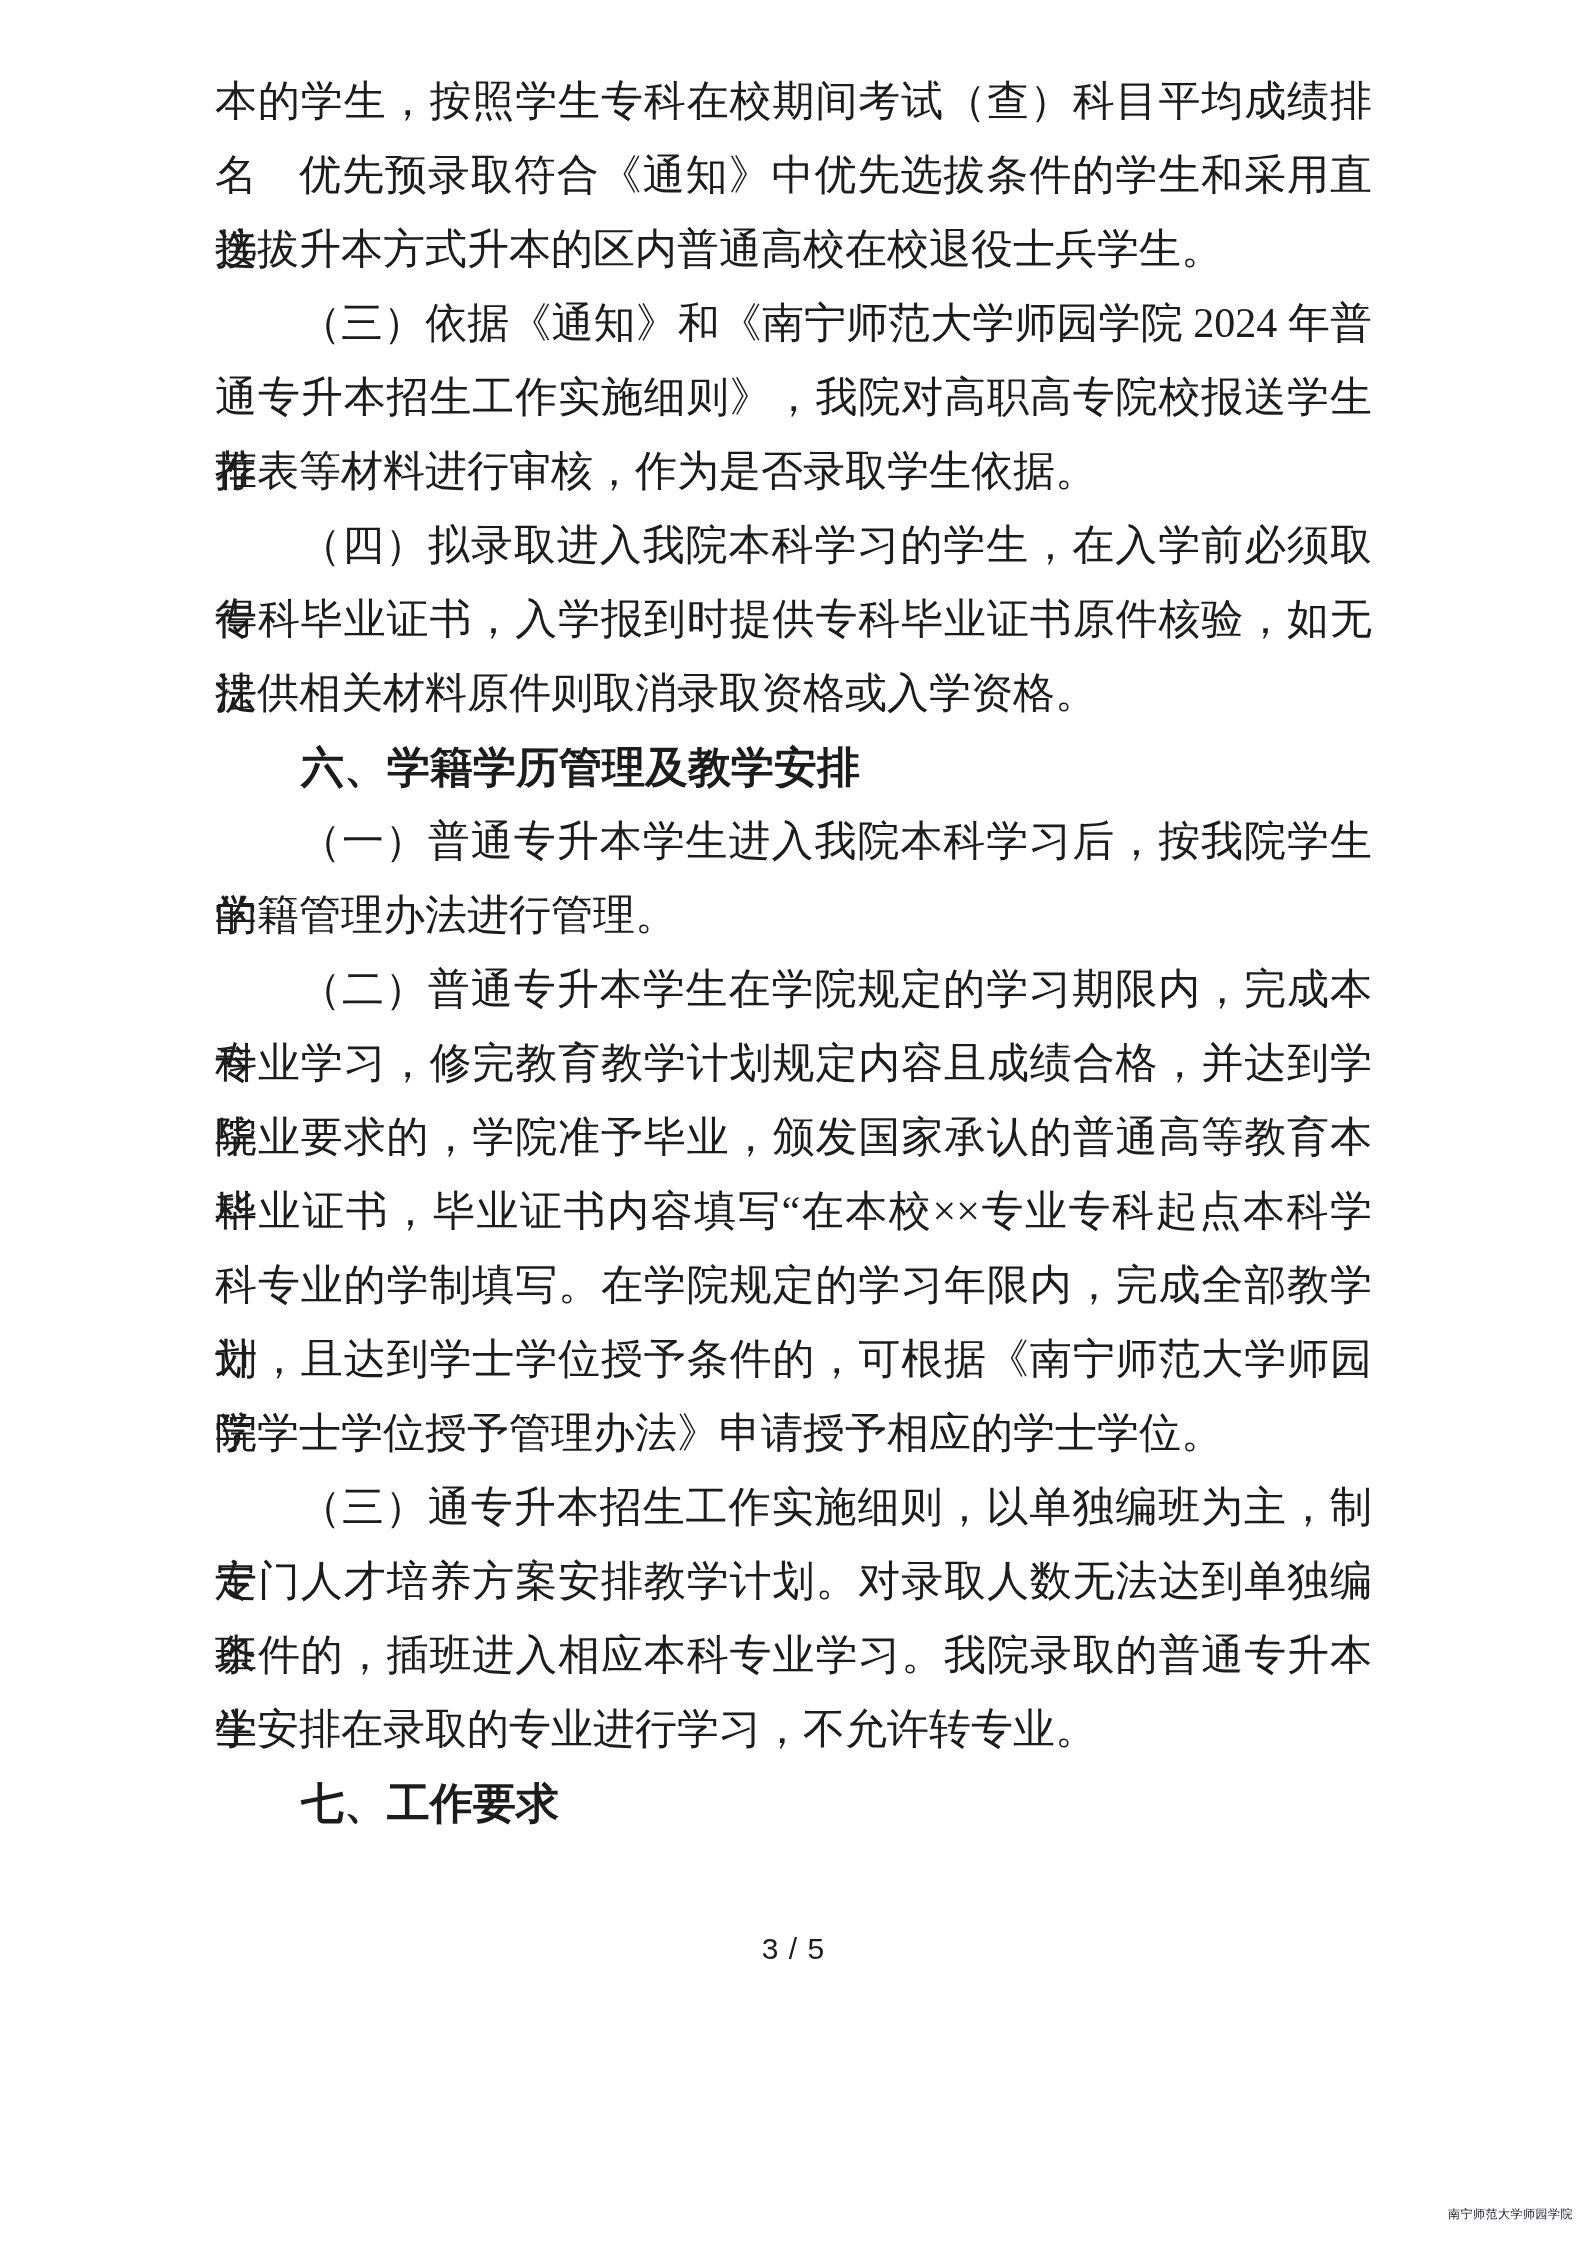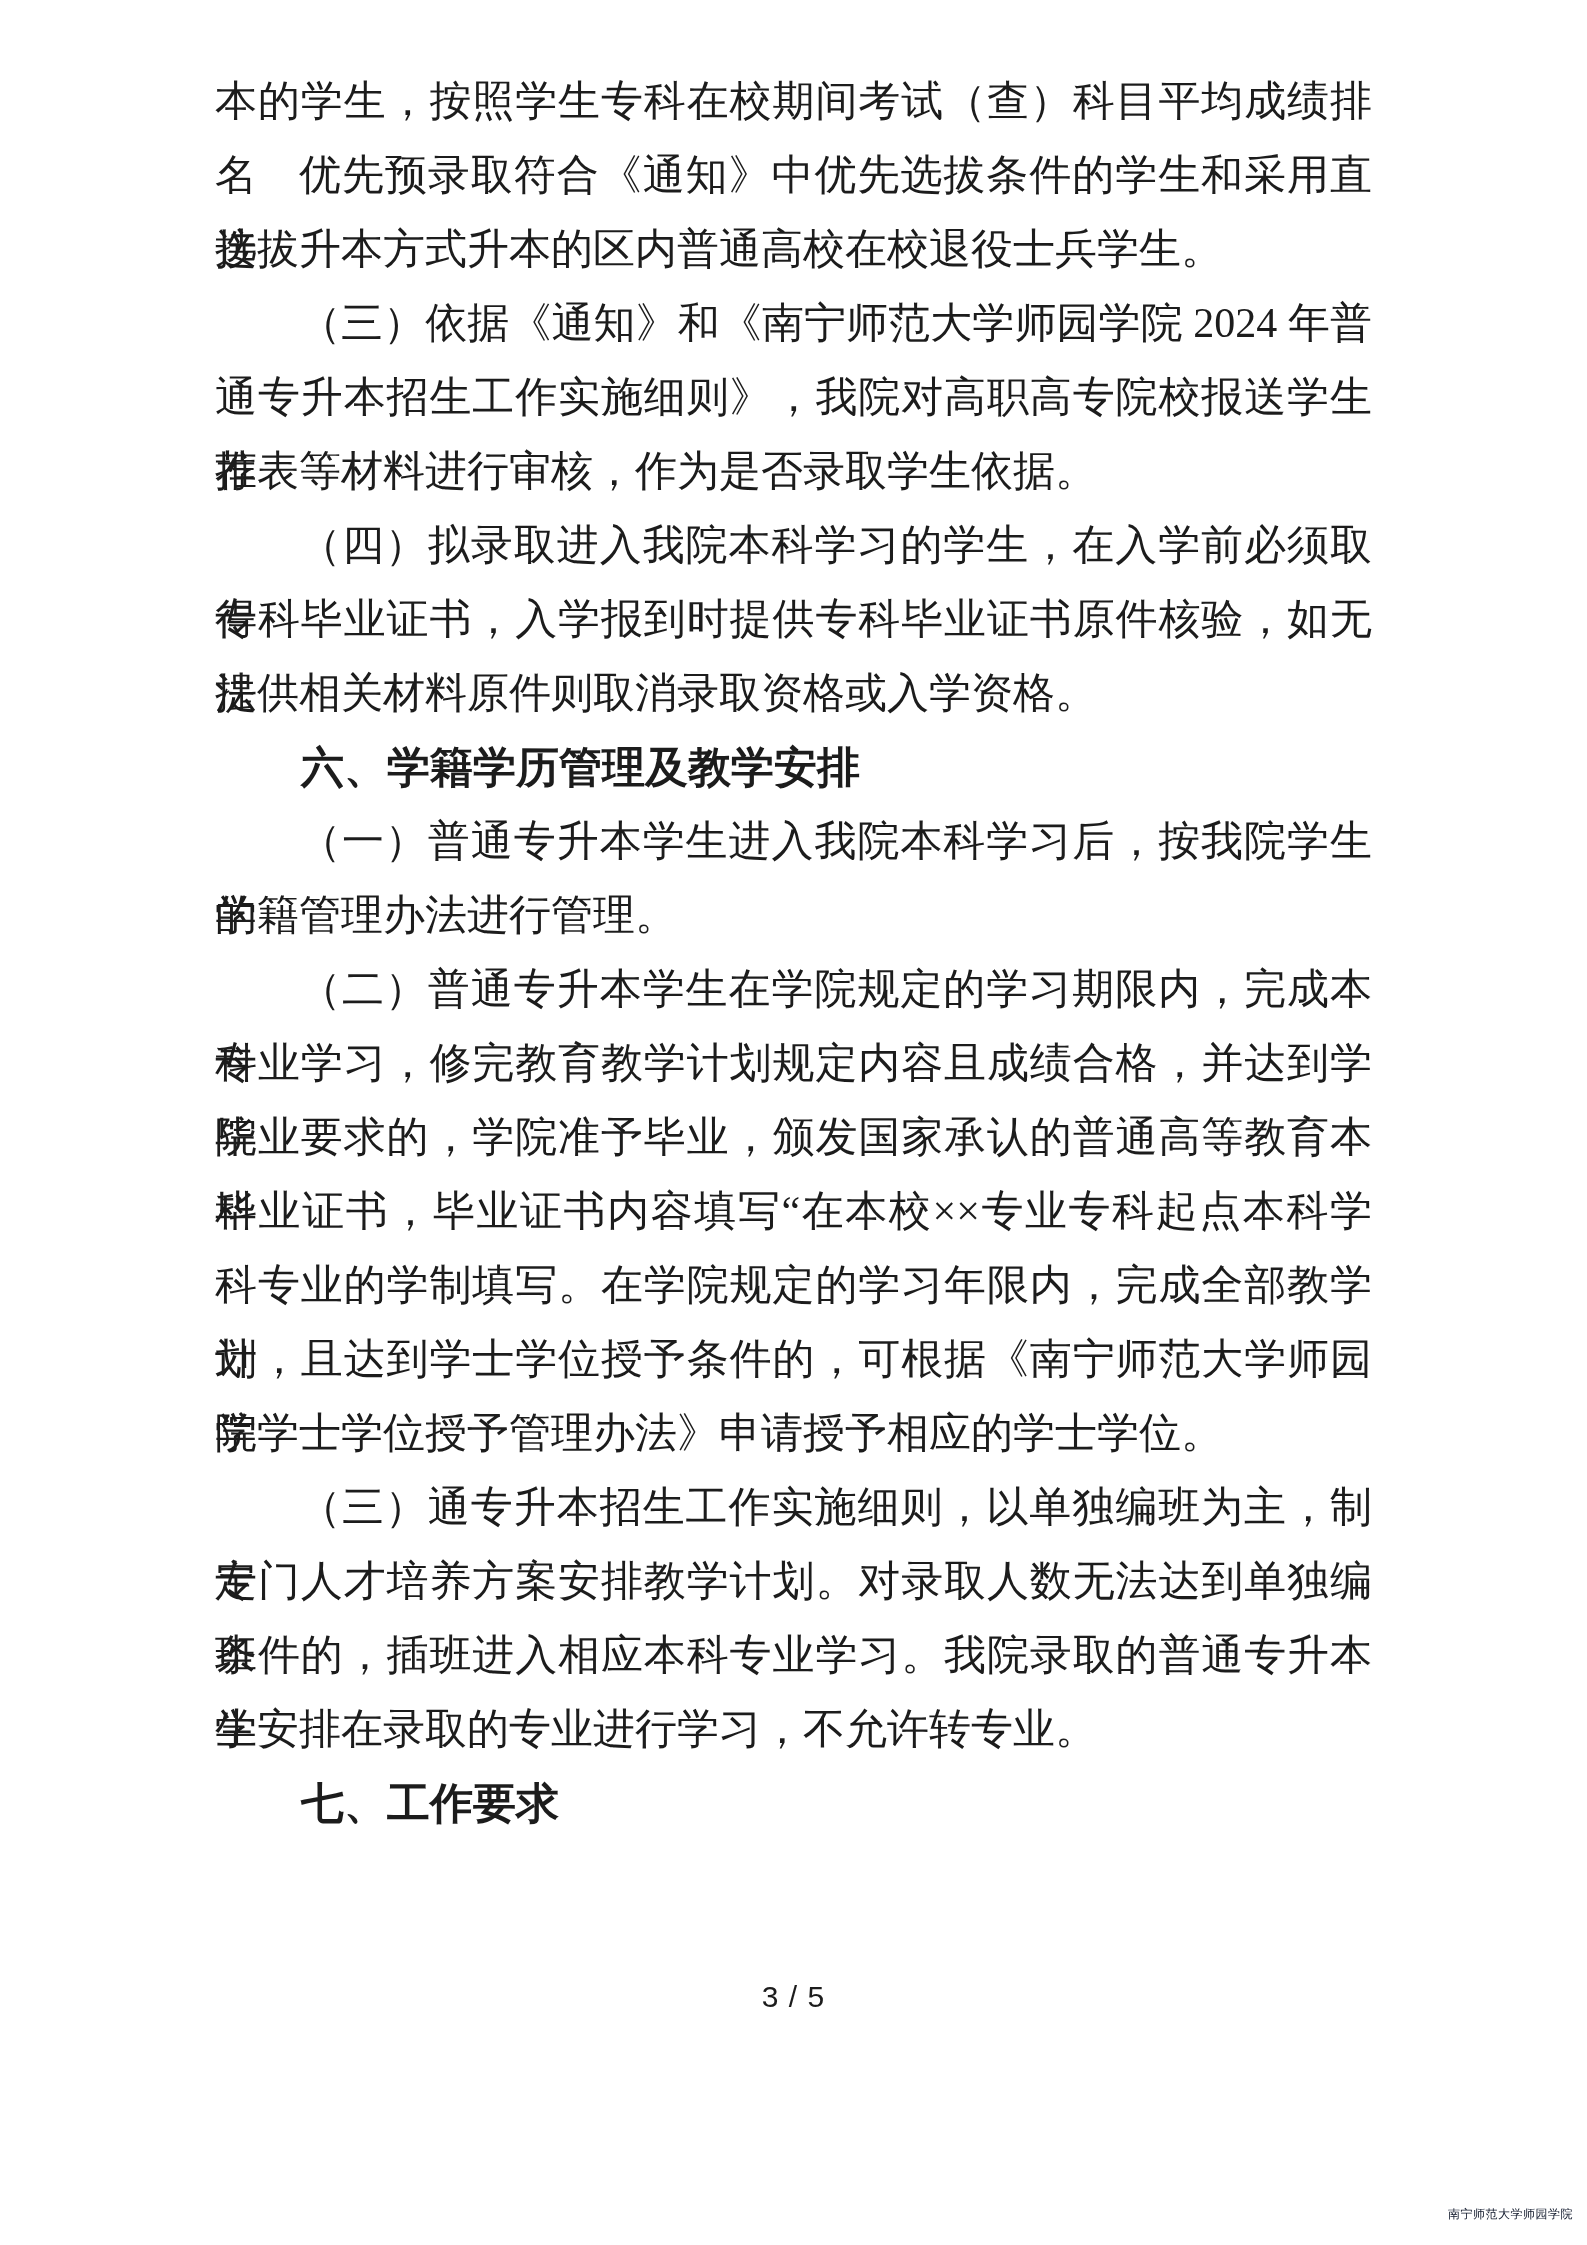--- a/index.html
+++ b/index.html
@@ -40,21 +40,21 @@
   .line.indent {
     text-indent: 2em;
   }
   .line.heading {
     font-family: "Liberation Sans", sans-serif;
     font-weight: 700;
     font-size: 43px;
   }
   .footer-pagenum {
     position: absolute;
-    top: 1980px;
+    top: 1932px;
     left: 0;
     width: 100%;
     text-align: center;
     font-family: "Liberation Sans", sans-serif;
     font-size: 30px;
     letter-spacing: 1px;
     color: #1c1c1c;
   }
   .watermark {
     position: absolute;

